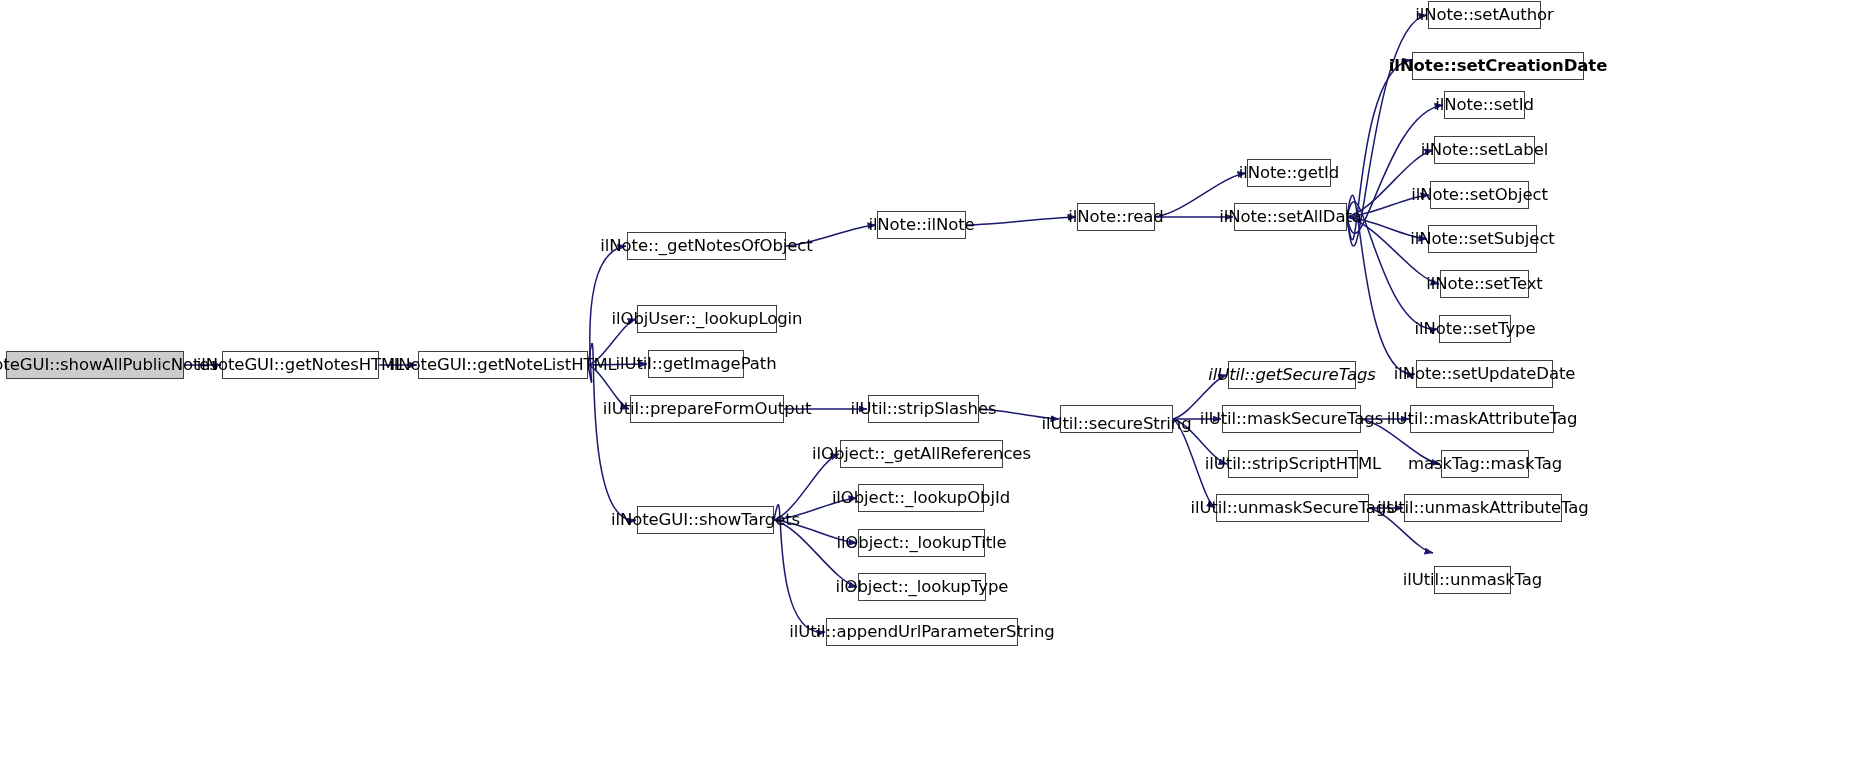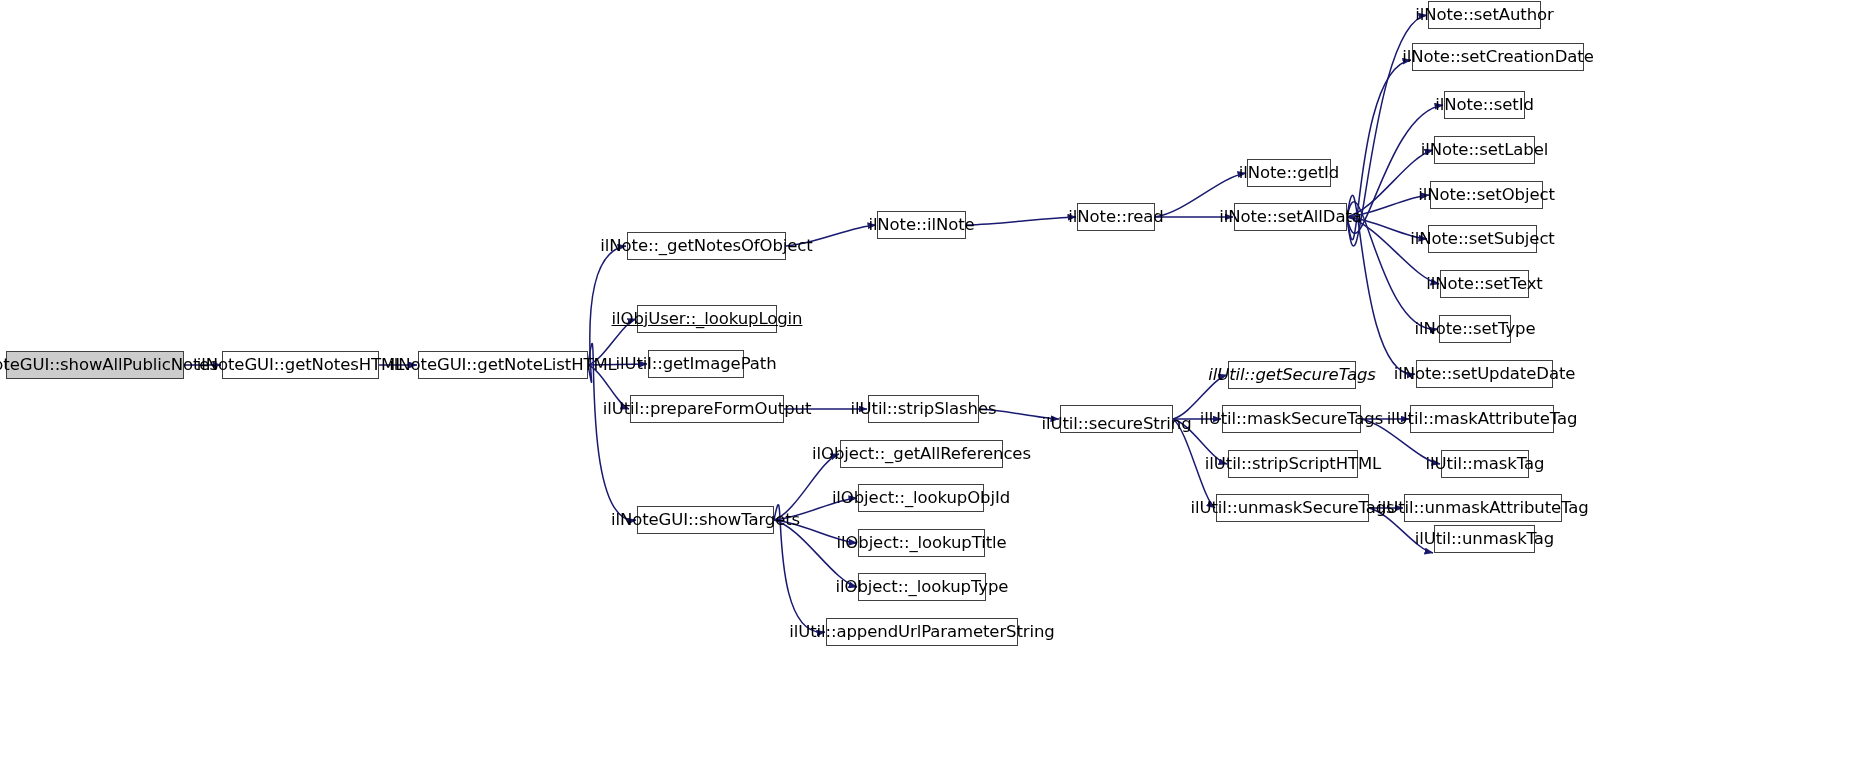--- a/index.html
+++ b/index.html
@@ -86,21 +86,21 @@
       </div>
       <div class="node" style="left: 222px; top: 351px; width: 157px;">
         <span>ilNoteGUI::getNotesHTML</span>
       </div>
       <div class="node" style="left: 418px; top: 351px; width: 170px;">
         <span>ilNoteGUI::getNoteListHTML</span>
       </div>
       <div class="node" style="left: 627px; top: 232px; width: 159px;">
         <span>ilNote::_getNotesOfObject</span>
       </div>
-      <div class="node" style="left: 637px; top: 305px; width: 140px; text-decoration: underline;">
+      <div class="node" style="left: 637px; top: 305px; width: 140px;">
         <span>ilObjUser::_lookupLogin</span>
       </div>
       <div class="node" style="left: 648px; top: 350px; width: 96px; align-items: center;">
         <span>ilUtil::getImagePath</span>
       </div>
       <div class="node" style="left: 630px; top: 395px; width: 154px;">
         <span>ilUtil::prepareFormOutput</span>
       </div>
       <div class="node" style="left: 637px; top: 506px; width: 137px;">
         <span>ilNoteGUI::showTargets</span>
@@ -146,50 +146,50 @@
       </div>
       <div class="node" style="left: 1228px; top: 450px; width: 130px;">
         <span>ilUtil::stripScriptHTML</span>
       </div>
       <div class="node" style="left: 1216px; top: 494px; width: 153px;">
         <span>ilUtil::unmaskSecureTags</span>
       </div>
       <div class="node" style="left: 1428px; top: 1px; width: 113px;">
         <span>ilNote::setAuthor</span>
       </div>
-      <div class="node" style="left: 1412px; top: 43px; width: 172px;">
+      <div class="node" style="left: 1412px; top: 52px; width: 172px; font-weight: bold;">
         <span>ilNote::setCreationDate</span>
       </div>
       <div class="node" style="left: 1444px; top: 91px; width: 81px;">
         <span>ilNote::setId</span>
       </div>
       <div class="node" style="left: 1434px; top: 136px; width: 101px;">
         <span>ilNote::setLabel</span>
       </div>
-      <div class="node" style="left: 1430px; top: 181px; width: 113px;">
+      <div class="node" style="left: 1430px; top: 181px; width: 99px;">
         <span>ilNote::setObject</span>
       </div>
       <div class="node" style="left: 1428px; top: 225px; width: 109px;">
         <span>ilNote::setSubject</span>
       </div>
       <div class="node" style="left: 1440px; top: 270px; width: 89px;">
         <span>ilNote::setText</span>
       </div>
       <div class="node" style="left: 1439px; top: 315px; width: 72px;">
         <span>ilNote::setType</span>
       </div>
       <div class="node" style="left: 1416px; top: 360px; width: 137px;">
         <span>ilNote::setUpdateDate</span>
       </div>
       <div class="node" style="left: 1410px; top: 405px; width: 144px;">
         <span>ilUtil::maskAttributeTag</span>
       </div>
       <div class="node" style="left: 1441px; top: 450px; width: 88px;">
-        <span>ilUtil::maskTag</span>
+        <span>maskTag::maskTag</span>
       </div>
       <div class="node" style="left: 1404px; top: 494px; width: 158px;">
         <span>ilUtil::unmaskAttributeTag</span>
       </div>
-      <div class="node" style="left: 1434px; top: 525px; width: 101px; align-items: center;">
+      <div class="node" style="left: 1434px; top: 566px; width: 77px; align-items: center;">
         <span>ilUtil::unmaskTag</span>
       </div>
     </div>
 </div>
 
 </body></html>

